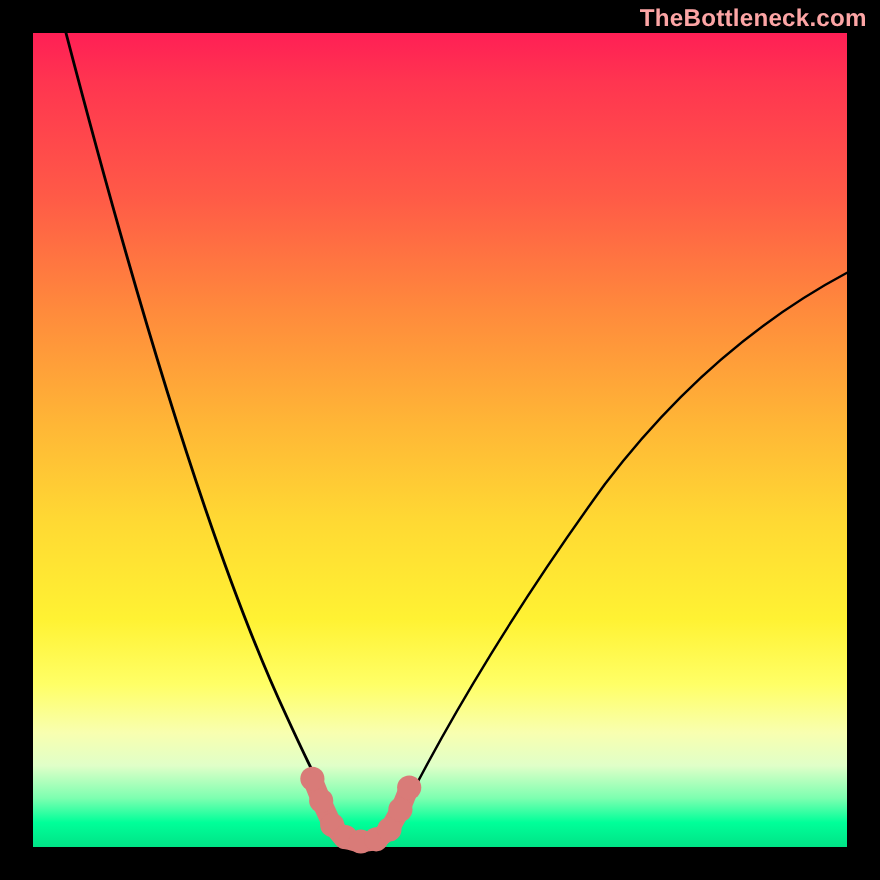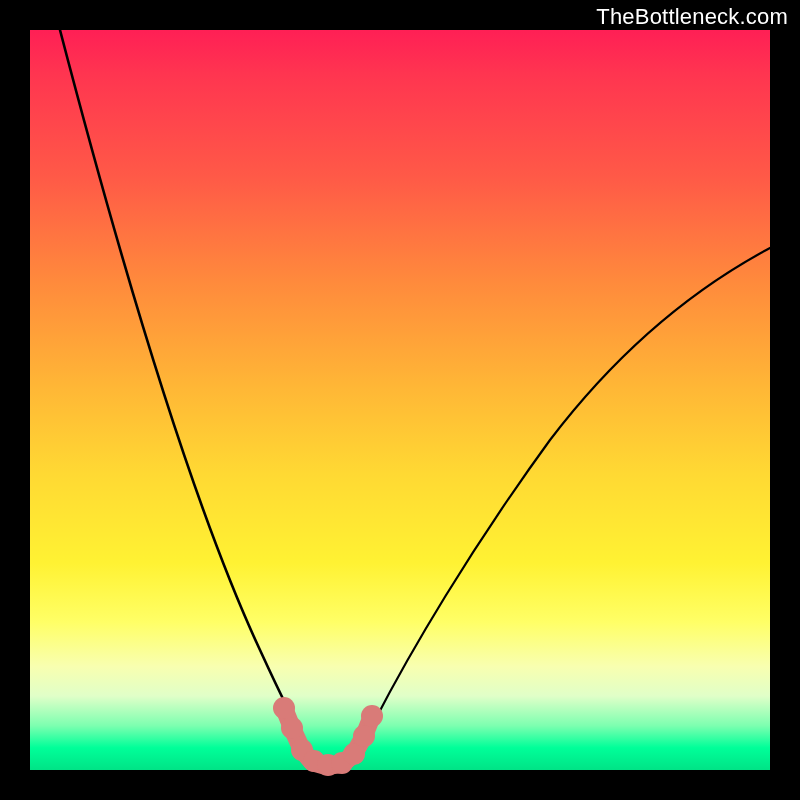--- a/index.html
+++ b/index.html
@@ -38,24 +38,24 @@
       #f8ffb0 86%,
       #e0ffc8 90%,
       #7dffb0 94%,
       #00ff99 97%,
       #00e386 100%);
   }
   .watermark {
     position: absolute;
     top: 4px;
     right: 12px;
-    color: #ffffff;
+    color: #fca5a5;
     font-size: 22px;
     letter-spacing: 0.2px;
-    font-weight: 400;
+    font-weight: 700;
     user-select: none;
   }
   svg.curves {
     position: absolute;
     left: 0;
     top: 0;
     width: 740px;
     height: 740px;
     overflow: visible;
   }

